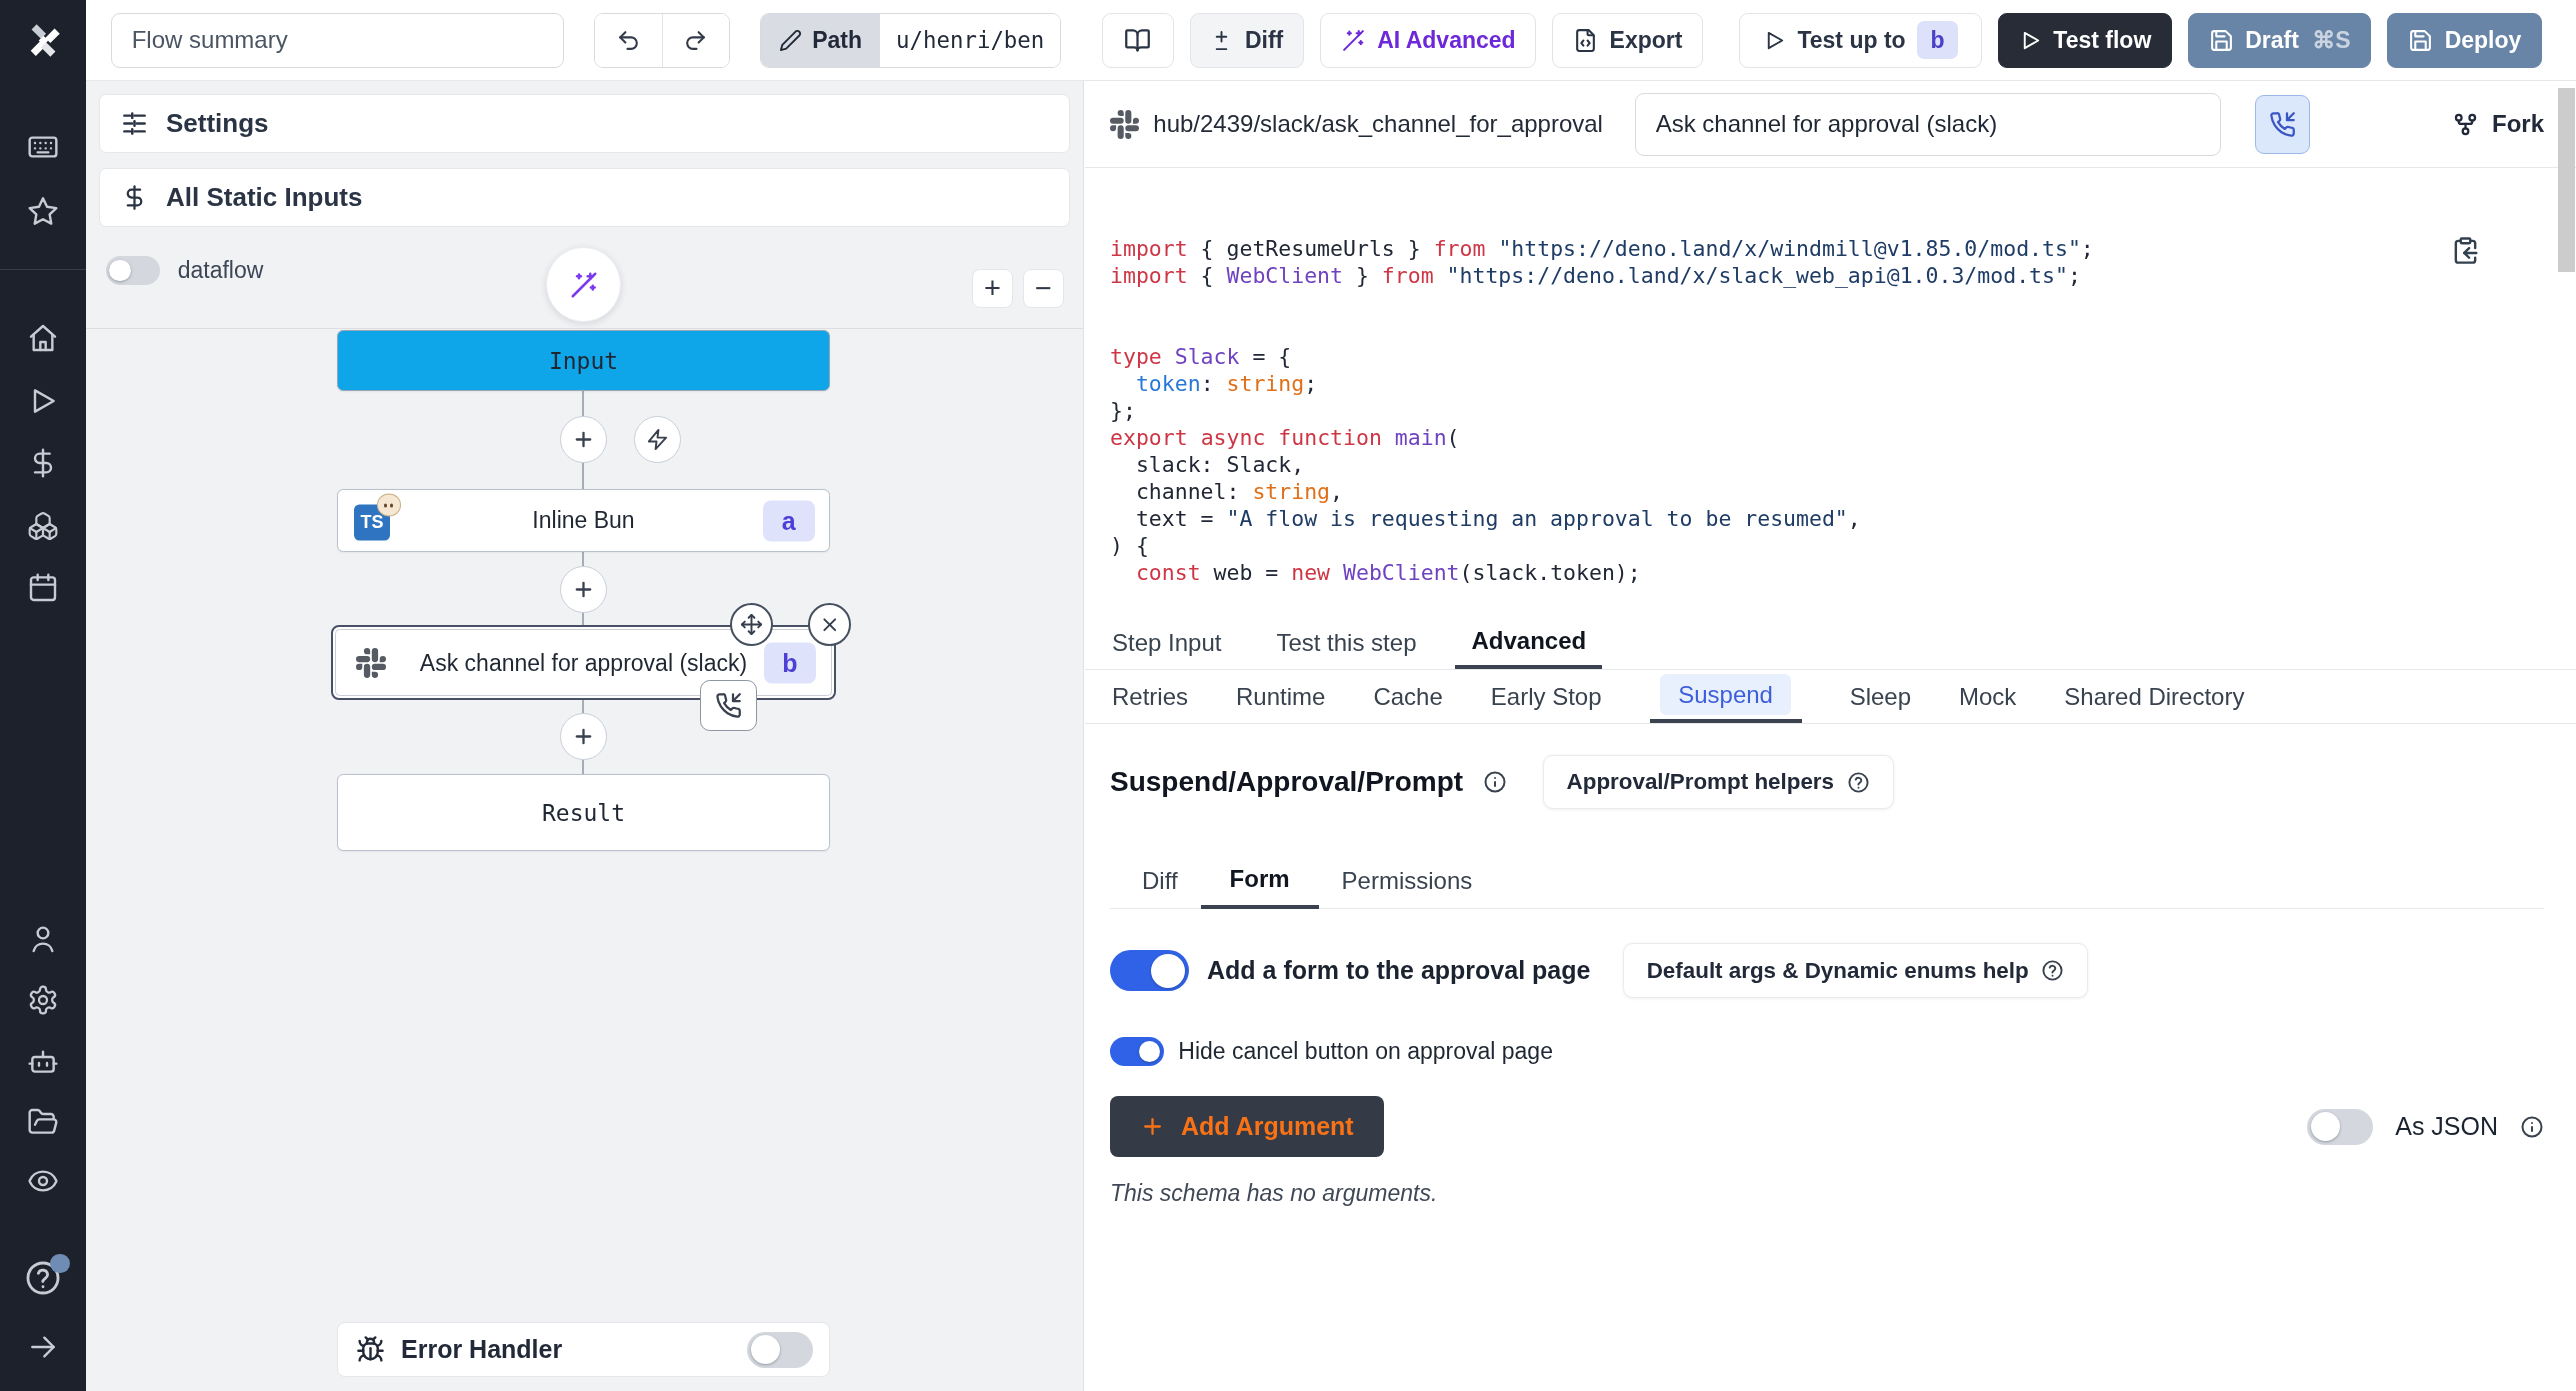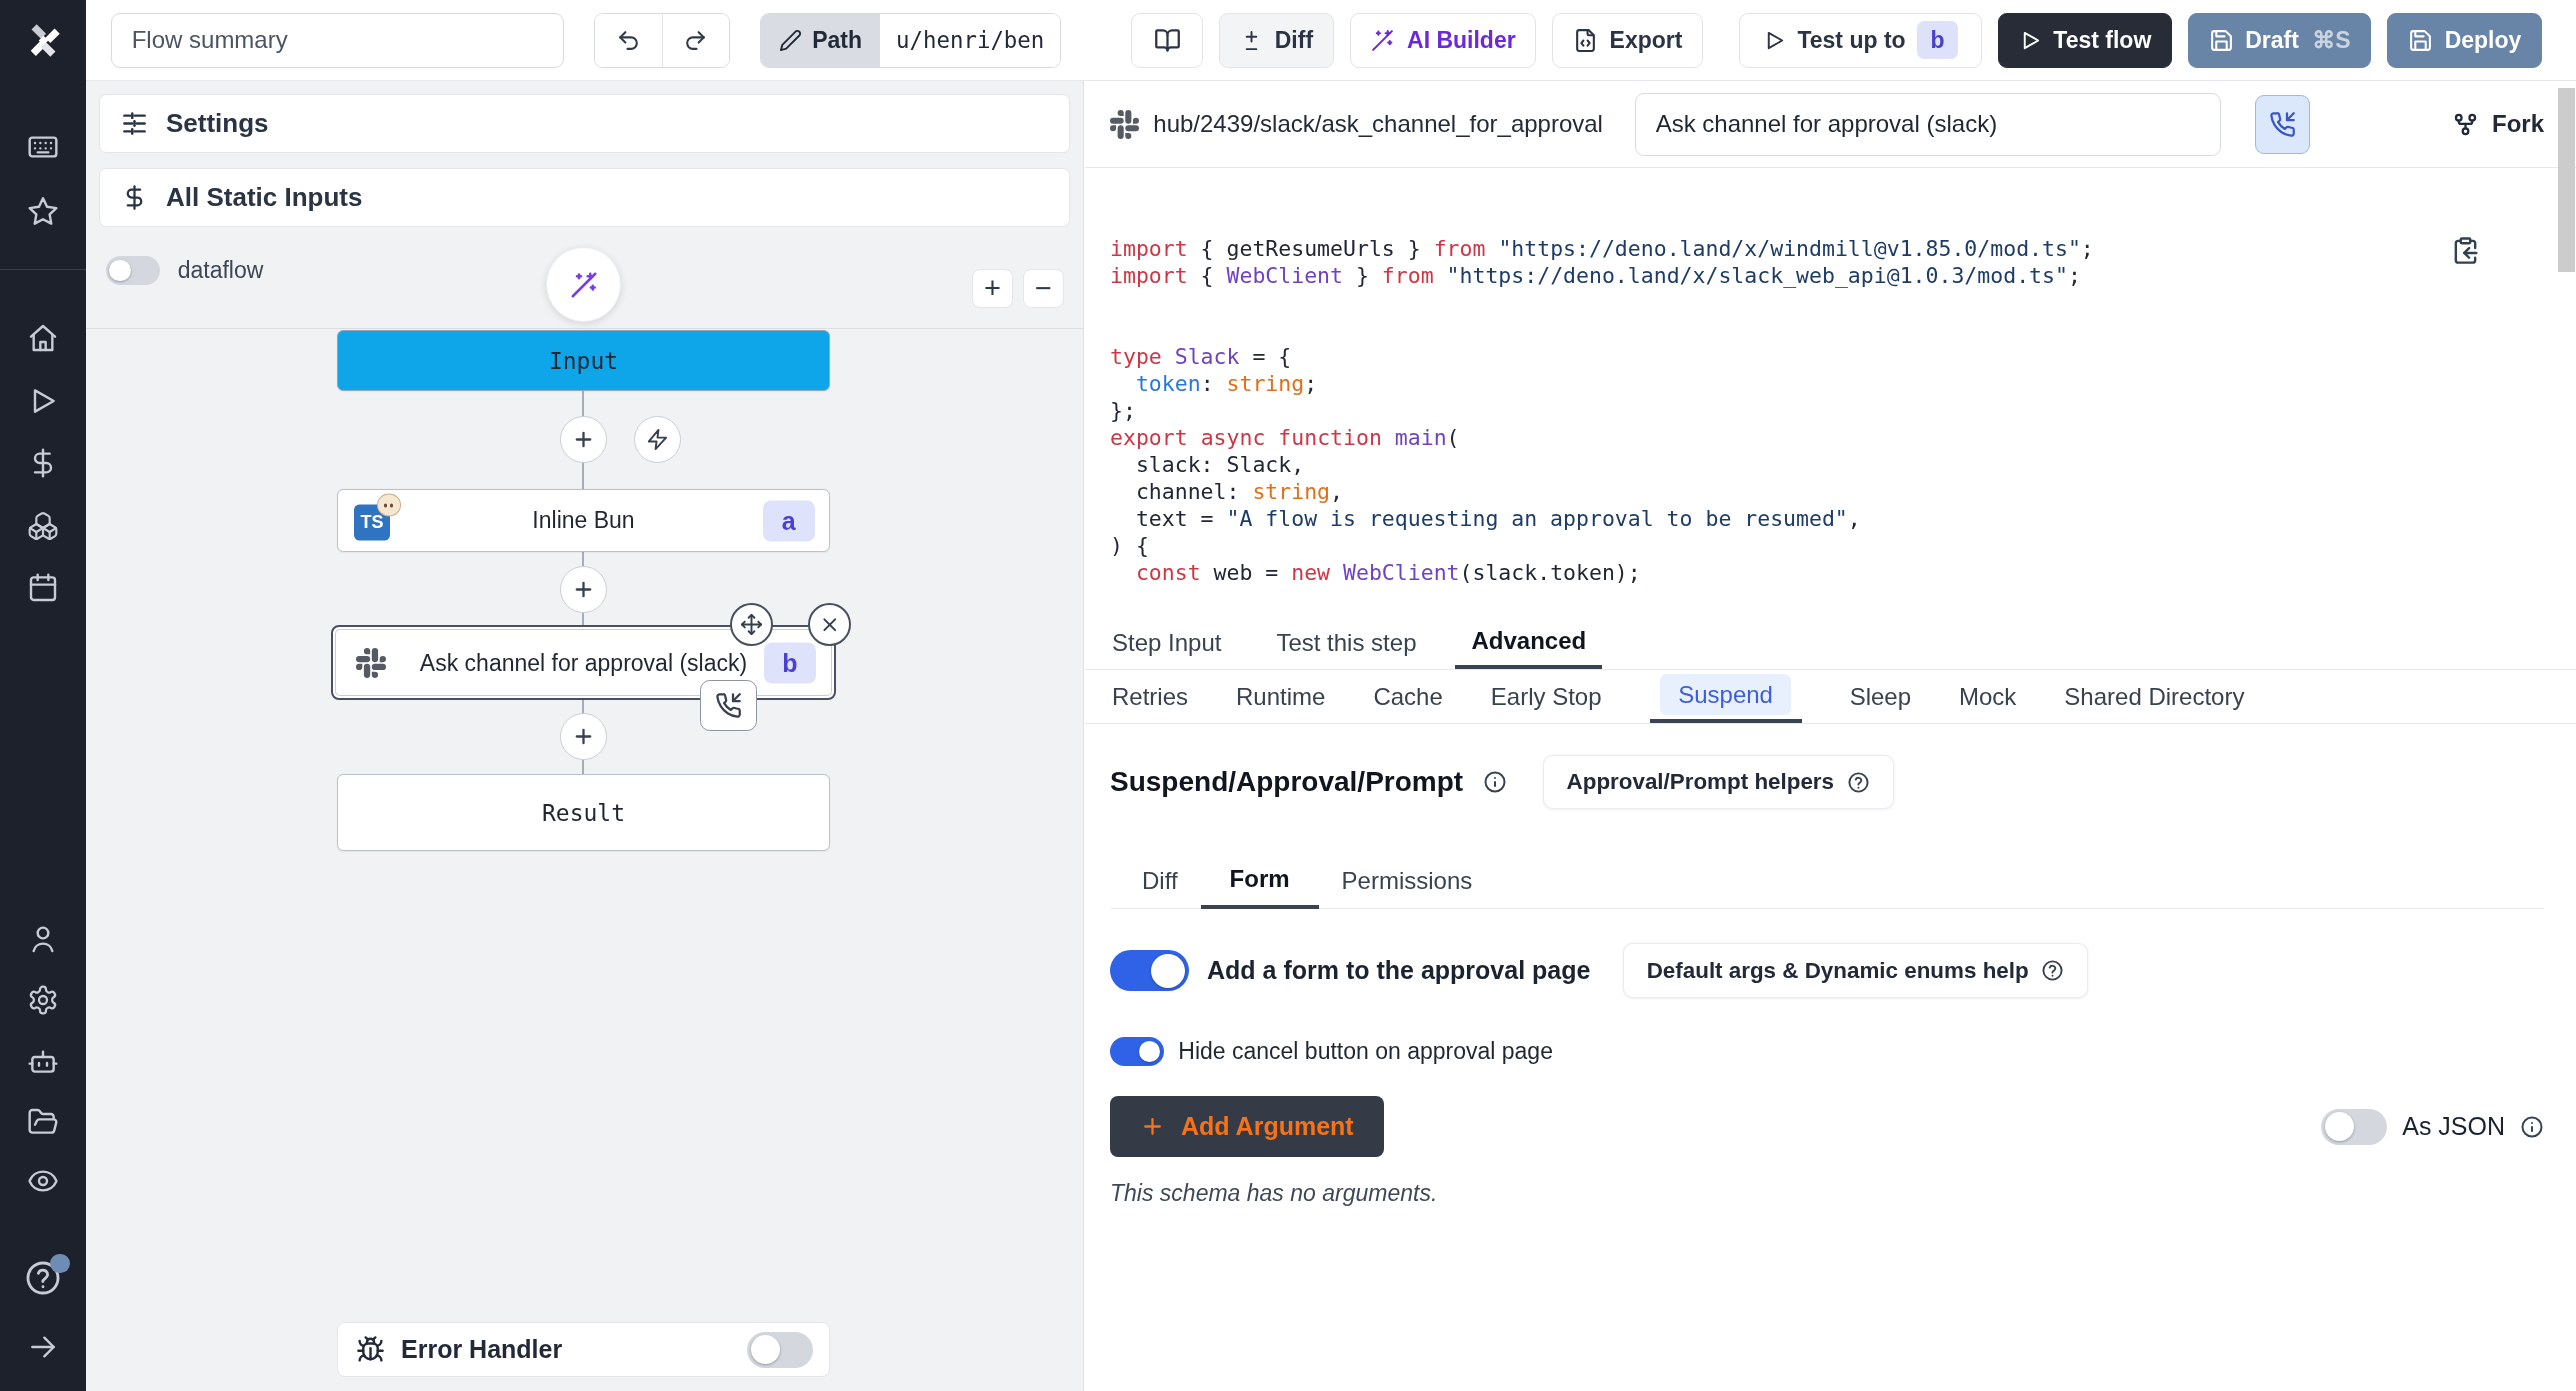--- a/index.html
+++ b/index.html
@@ -119,21 +119,21 @@
   .subtabs::after { content:""; position:absolute; left:0; right:0; bottom:0; height:0.9px; background:#e8eaed; }
   .stab { display:flex; align-items:center; font-size:24px; color:#39434f; cursor:pointer; position:relative; z-index:2; }
   .stab.active { color:#10151f; font-weight:600; border-bottom:4.5px solid #3b4250; padding:0 29px; margin:0 -29px; }
   .form-row1 { display:flex; align-items:center; gap:18px; margin-top:34px; }
   .form-row1 .lbl { font-size:25px; font-weight:600; color:#1c2330; }
   .form-row2 { display:flex; align-items:center; gap:14.3px; margin-top:39px; }
   .form-row2 .lbl { font-size:23px; color:#1f2733; }
   .arg-row { display:flex; align-items:center; justify-content:space-between; margin-top:30px; }
   .add-arg { display:inline-flex; align-items:center; gap:16px; height:61px; padding:0 30px; background:#343a46; color:#f97316;
     border-radius:8px; font-size:25px; font-weight:700; border:none; cursor:pointer; }
-  .asjson { display:flex; align-items:center; gap:15px; color:#1c2330; font-size:25px; }
+  .asjson { display:flex; align-items:center; gap:22px; color:#1c2330; font-size:25px; }
   .note { margin-top:23px; font-size:23px; font-style:italic; color:#3f4856; }
 
   .err-card { position:absolute; left:251px; top:1241px; width:493px; height:55px; background:#fff; border:0.9px solid #e4e6ea;
     border-radius:8px; display:flex; align-items:center; gap:16px; padding:0 16px 0 18px; }
   .err-card .t { font-size:25px; font-weight:700; color:#222938; }
   .err-card .tg { margin-left:auto; }
 </style>
 </head>
 <body>
 
@@ -292,21 +292,21 @@
     <button class="tbtn purple">
       <svg width="25" height="25" viewBox="0 0 24 24" fill="none" stroke="currentColor" stroke-width="2" stroke-linecap="round" stroke-linejoin="round">
           <path d="m21 3-18 18"></path>
           <path d="M17 3v4"></path>
           <path d="M15 5h4"></path>
           <path d="M8 3.5v3"></path>
           <path d="M6.5 5h3"></path>
           <path d="M19 12.5v3"></path>
           <path d="M17.5 14h3"></path>
         </svg>
-      <span>AI Builder</span>
+      <span>AI Advanced</span>
     </button>
     <button class="tbtn">
       <svg width="25" height="25" viewBox="0 0 24 24" fill="none" stroke="currentColor" stroke-width="2" stroke-linecap="round" stroke-linejoin="round">
           <path d="M15 2H6a2 2 0 0 0-2 2v16a2 2 0 0 0 2 2h12a2 2 0 0 0 2-2V7Z"></path>
           <path d="M14 2v4a1 1 0 0 0 1 1h4"></path>
           <path d="m10 12-2 2.5 2 2.5"></path>
           <path d="m14 12 2 2.5-2 2.5"></path>
         </svg>
       <span>Export</span>
     </button>

